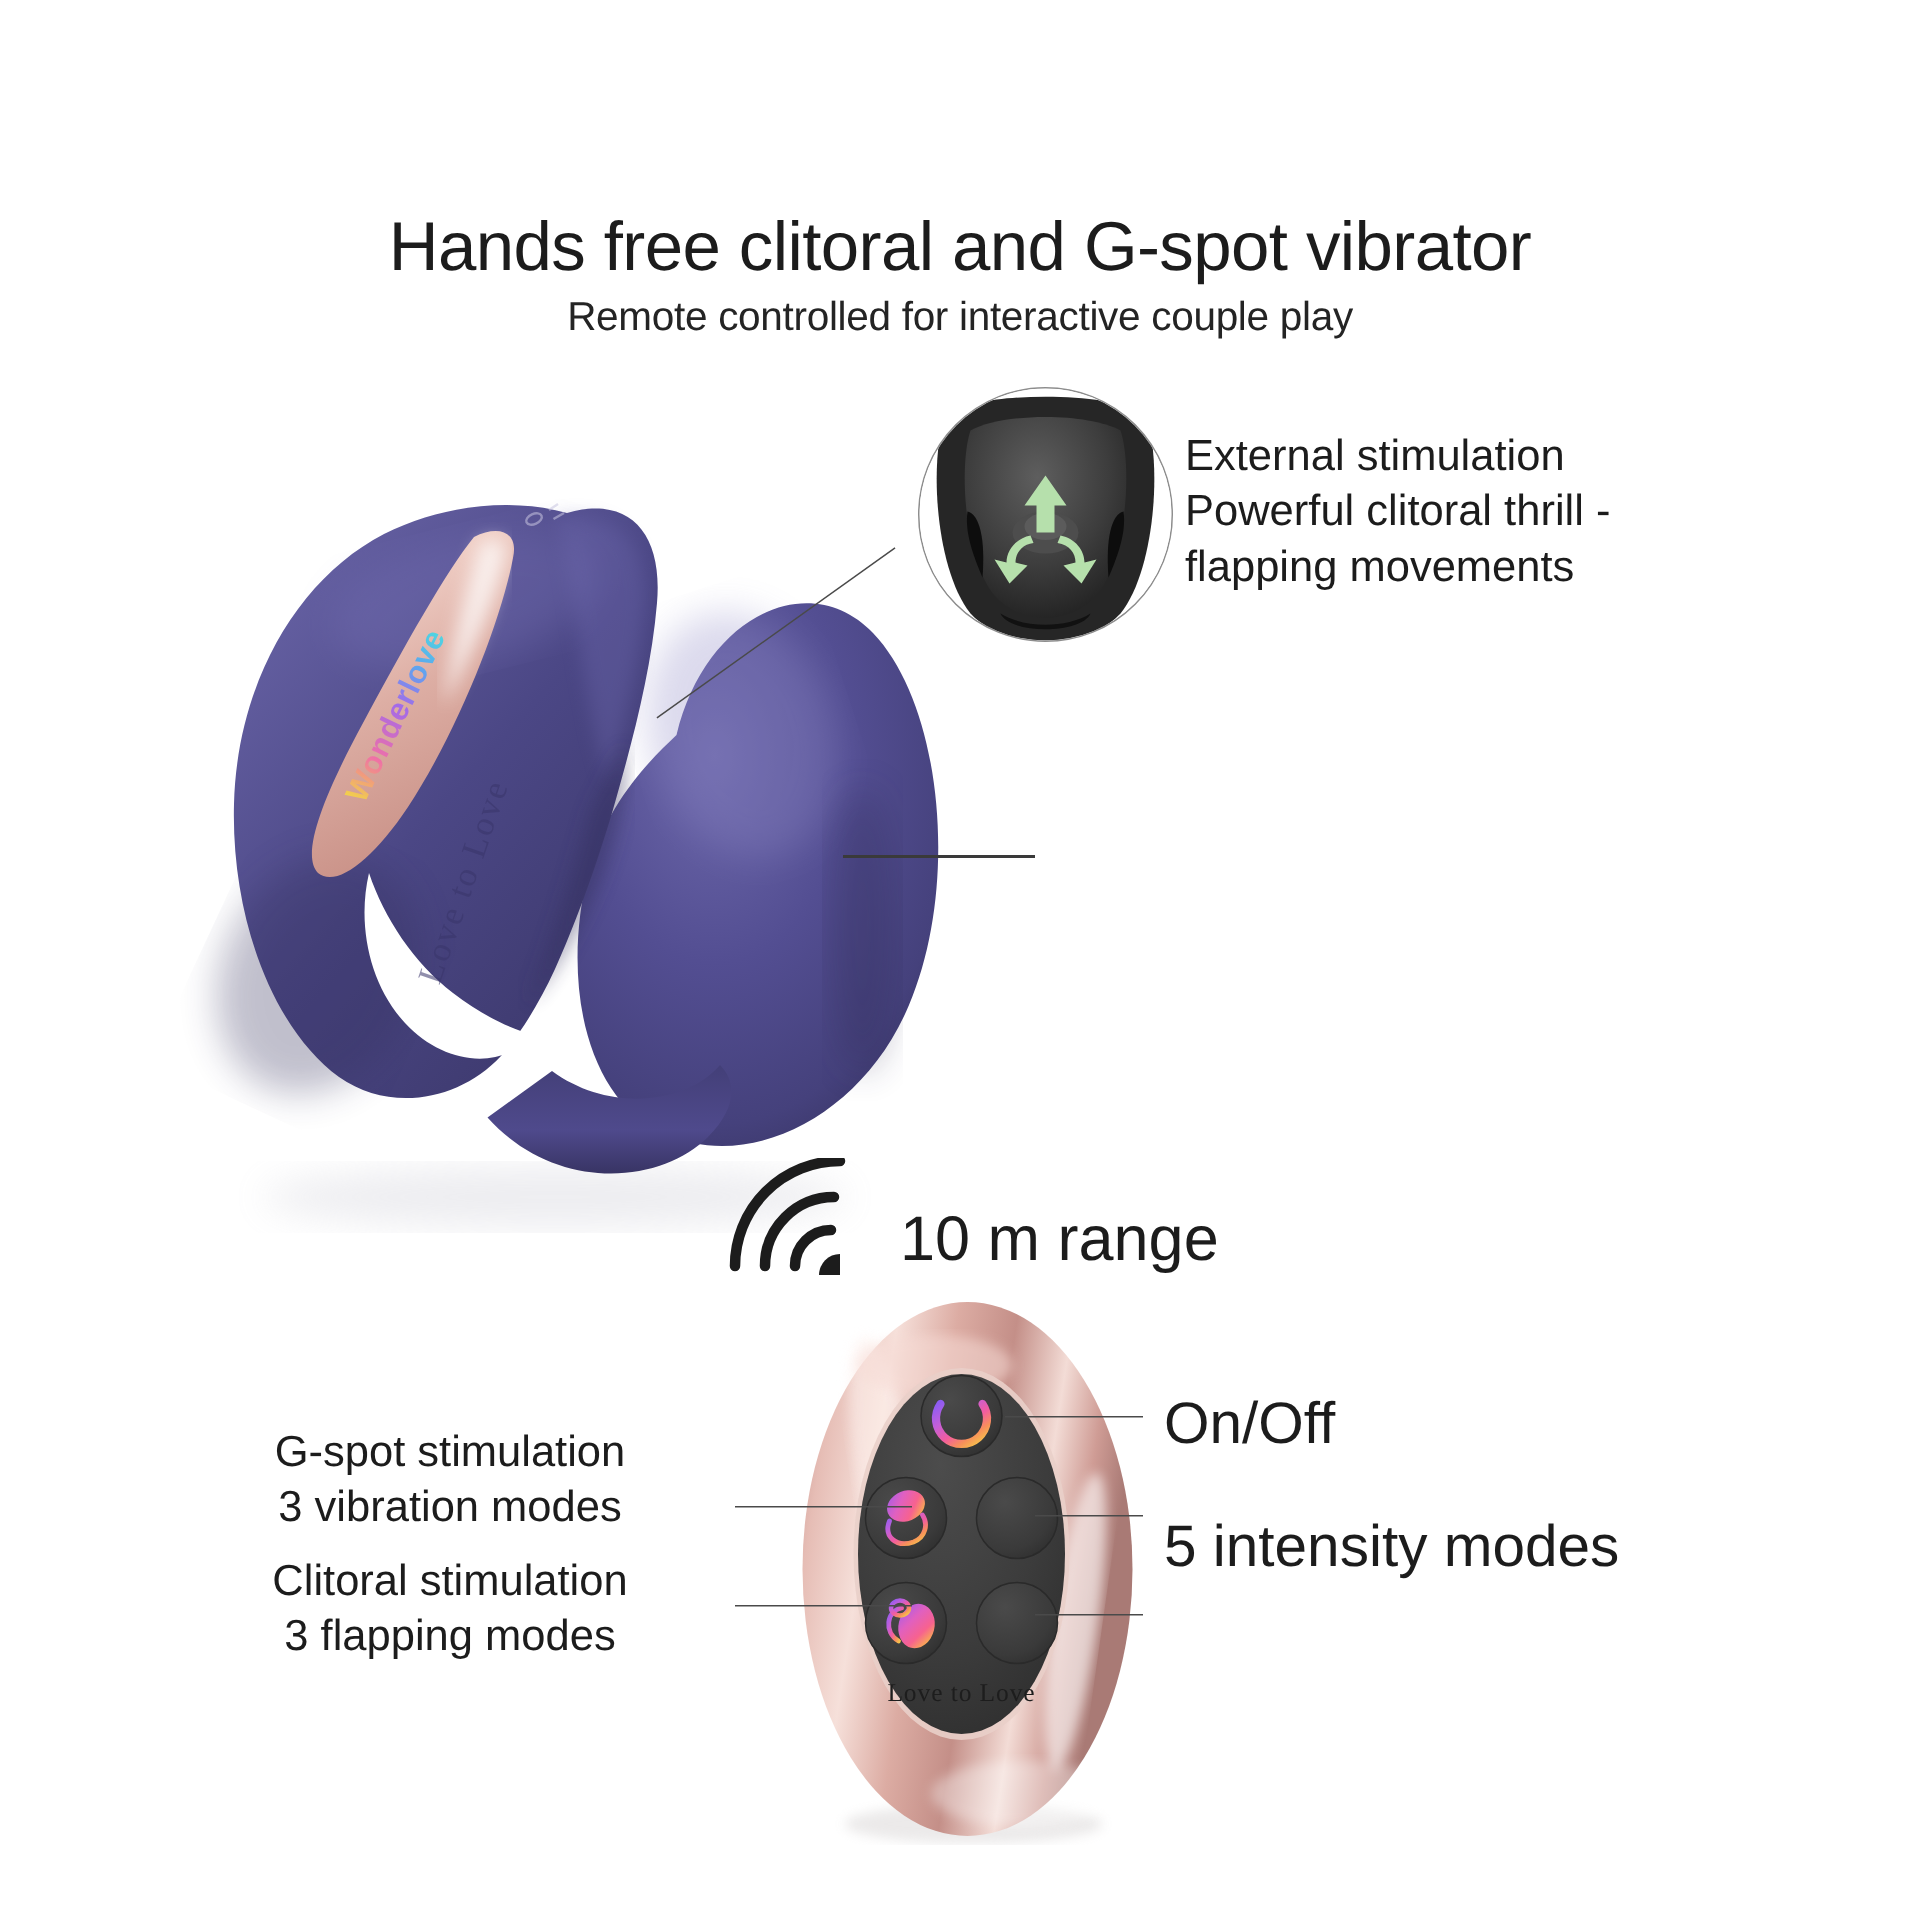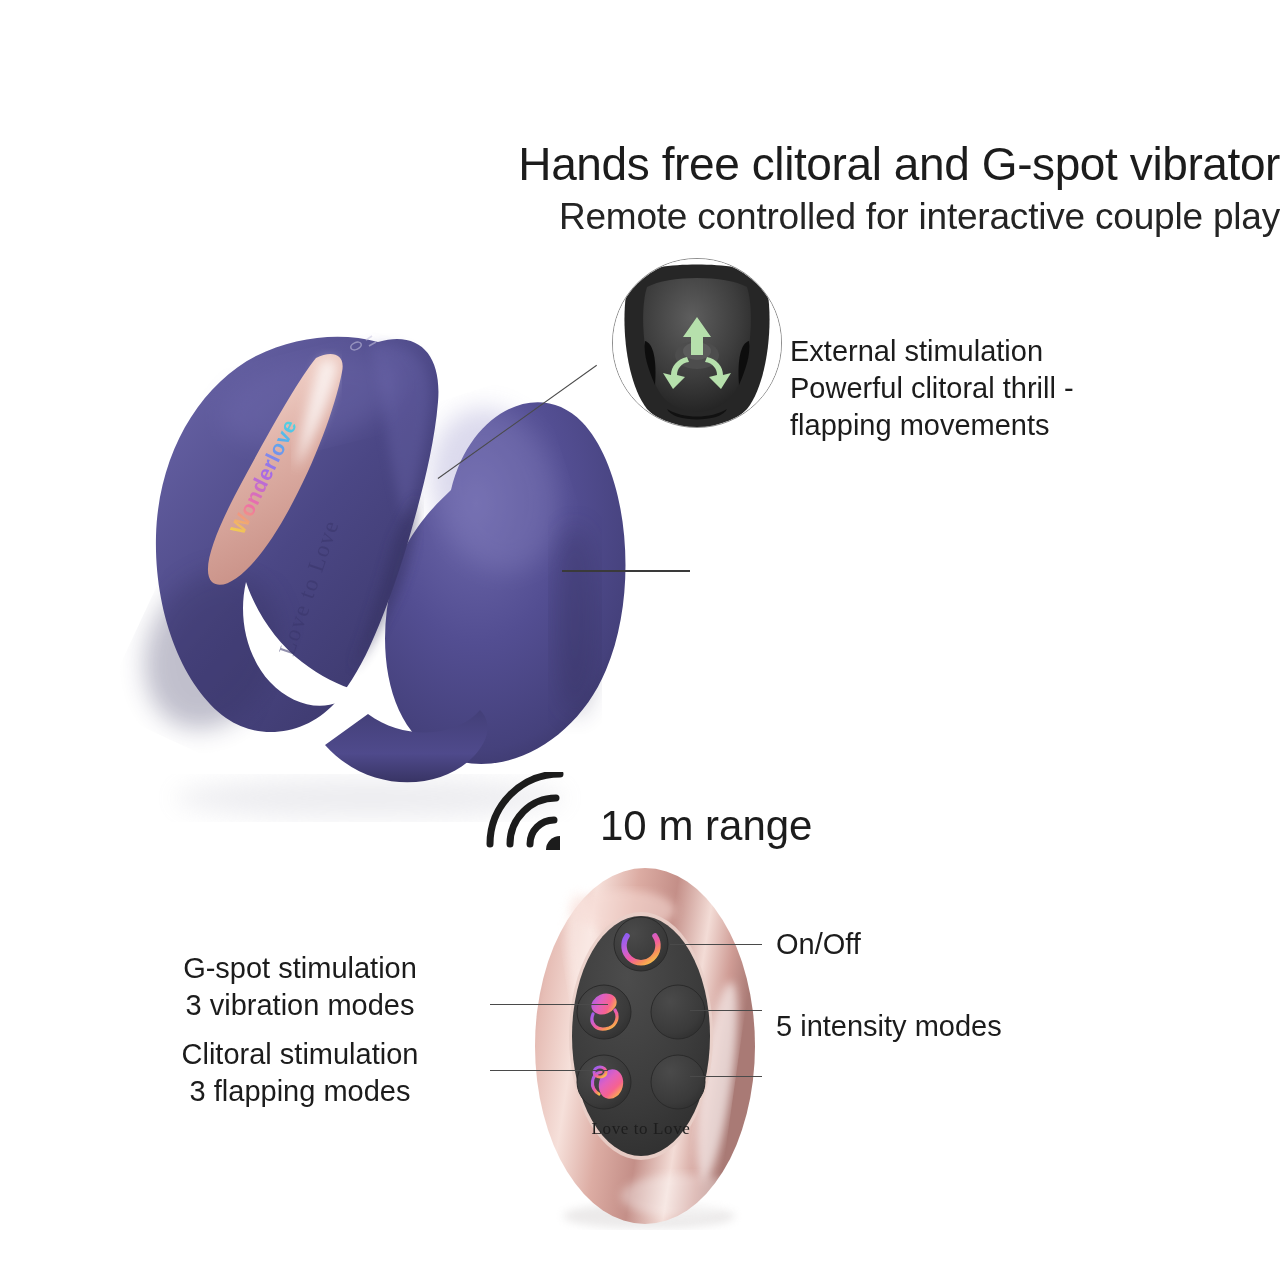--- a/index.html
+++ b/index.html
@@ -18,48 +18,48 @@
     overflow: hidden;
     background: #ffffff;
   }
 
   
   #title-block {
     position: absolute;
     top: 140px;
     left: 0;
     width: 1280px;
-    text-align: right;
+    text-align: center;
   }
   #main-title {
     font-size: 46px;
     font-weight: 400;
     letter-spacing: -0.4px;
     color: #1c1c1c;
     line-height: 1.05;
     margin: 0;
   }
   #sub-title {
-    font-size: 37px;
+    font-size: 27px;
     font-weight: 400;
     letter-spacing: -0.2px;
     color: #242424;
     line-height: 1.15;
     margin: 8px 0 0 0;
   }
 
   
   .callout {
     position: absolute;
     font-size: 29px;
     line-height: 1.28;
     color: #1c1c1c;
     white-space: pre-line;
   }
-  .callout.right { text-align: left; margin-top: 47px; }
+  .callout.right { text-align: left; }
   .callout.leftal { text-align: center; }
 
   
   .leader {
     position: absolute;
     background: #3a3a3a;
     height: 1.6px;
     transform-origin: 0 50%;
   }
   .leader.thin { height: 1.2px; background: #4a4a4a; }
@@ -105,21 +105,21 @@
   
   #remote {
     position: absolute;
     left: 531px;
     top: 866px;
     width: 228px;
     height: 364px;
   }
   .remote-btn-label {
     position: absolute;
-    font-size: 29px;
+    font-size: 39px;
     color: #1c1c1c;
   }
 </style>
 </head>
 <body>
 
 <div id="page">
 
   <div id="title-block">
     <h1 id="main-title">Hands free clitoral and G-spot vibrator</h1>

